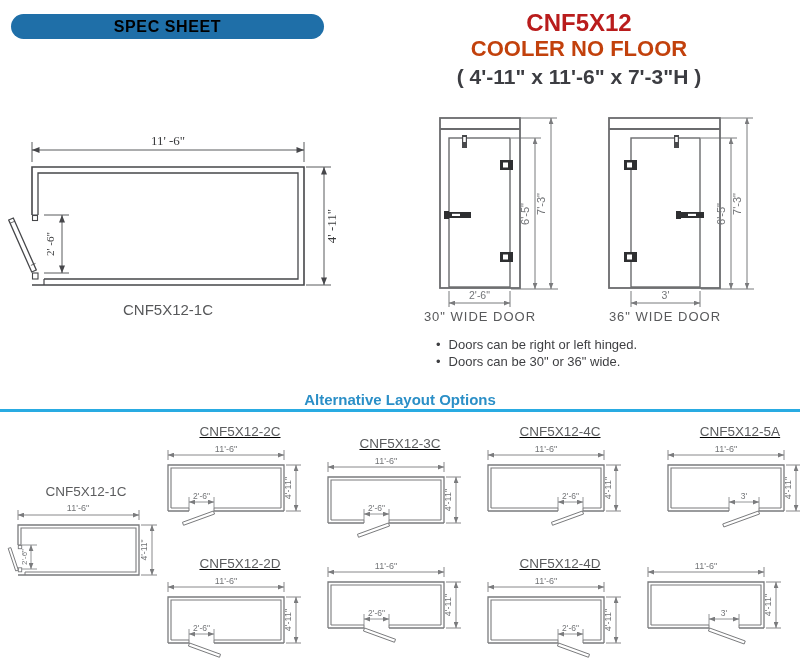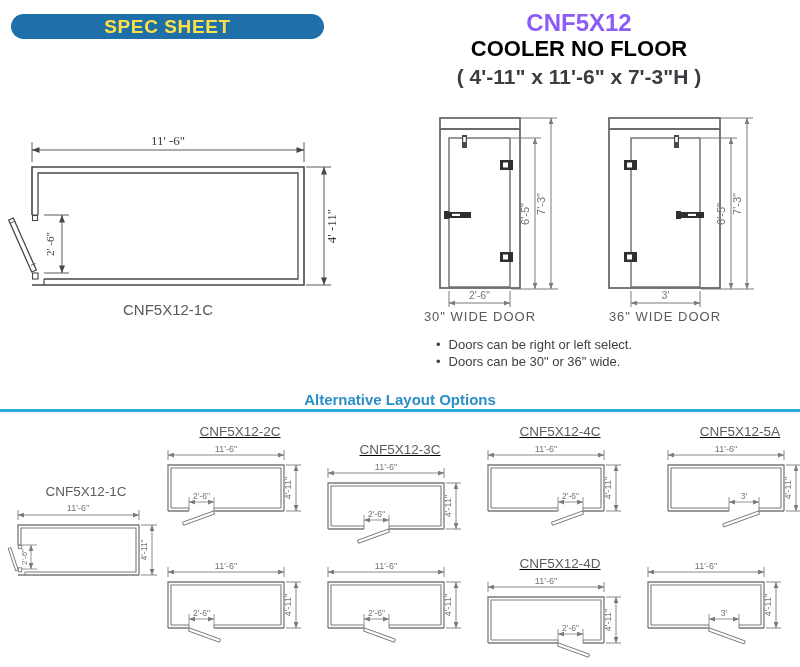--- a/index.html
+++ b/index.html
@@ -1,21 +1,21 @@
 <!DOCTYPE html>
 <html><head>
 <meta charset="utf-8">
 <style>
   html,body{margin:0;padding:0;background:#fff;}
   .page{position:relative;width:800px;height:667px;background:#fff;overflow:hidden;
         font-family:"Liberation Sans",sans-serif;}
   .abs{position:absolute;}
   
   .pill{position:absolute;left:11px;top:14px;width:313px;height:25px;border-radius:13px;
-        color:#fde047;font-weight:bold;font-size:19px;letter-spacing:.6px;
+        color:#000000;font-weight:bold;font-size:16px;letter-spacing:.6px;
         display:flex;align-items:center;justify-content:center;}
   .titleblock{position:absolute;left:398px;top:10px;width:362px;text-align:center;line-height:1.12;}
   .model{font-size:24px;font-weight:bold;}
   .prod{font-size:22px;font-weight:bold;}
   .hdims{font-size:21px;color:#3c3d42;margin-top:3px;font-weight:bold;}
   
   .notes{position:absolute;left:436px;top:336px;font-size:13px;color:#3e3f42;line-height:17px;}
   .note::before{content:"•";margin-right:8px;font-size:13px;color:#3e3f42;}
   
   .prompt{position:absolute;left:8px;top:391px;font-size:15px;font-weight:bold;color:#3c3d42;}
@@ -45,22 +45,22 @@
       </marker>
       <marker id="arG" viewBox="0 0 10 8" refX="10" refY="4" markerWidth="6.5" markerHeight="5" markerUnits="userSpaceOnUse" orient="auto-start-reverse">
         <path d="M0,0L10,4L0,8Z" fill="#7a7b7d"></path>
       </marker>
     </defs>
   </svg>
 
   <div class="pill" style="background:#1f6fa8" title="SPEC SHEET">SPEC SHEET</div>
 
   <div class="titleblock">
-    <div class="model" style="color:#8b5cf6">CNF5X12</div>
-    <div class="prod" style="color:#000000">COOLER NO FLOOR</div>
+    <div class="model" style="color:#b91c1c">CNF5X12</div>
+    <div class="prod" style="color:#c2410c">COOLER NO FLOOR</div>
     <div class="hdims">( 4'-11" x 11'-6" x 7'-3"H )</div>
   </div>
 
   <svg class="abs" style="left:0;top:112px" width="352" height="212" viewBox="0 0 352 212">
     <g stroke="#46474a" fill="none">
       <path d="M32,30V50M304,30V50" stroke-width="0.9"></path>
       <path d="M32,38H304" stroke-width="0.9" marker-start="url(#arD)" marker-end="url(#arD)"></path>
     </g>
     <text class="cad" x="168" y="33" text-anchor="middle" font-size="13" fill="#3a3b3d">11' -6"</text>
     <g stroke="#46474a" fill="none">
@@ -141,21 +141,21 @@
       <path d="M43,183V199M112,183V199" stroke-width="0.9"></path>
       <path d="M43,195H112" stroke-width="0.9" marker-start="url(#arG)" marker-end="url(#arG)"></path>
     </g>
     <text x="137" y="106" transform="rotate(-90 137 106)" text-anchor="middle" font-size="11" fill="#737578">6'-5"</text>
     <text x="153" y="96" transform="rotate(-90 153 96)" text-anchor="middle" font-size="11" fill="#737578">7'-3"</text>
     <text x="77.5" y="191" text-anchor="middle" font-size="10.5" fill="#737578">3'</text>
     <text class="cap" x="77" y="213" text-anchor="middle" font-size="13" fill="#58595b">36" WIDE DOOR</text>
   </svg>
 
   <div class="notes">
-    <div class="note"><span>Doors can be right or left select.</span></div>
+    <div class="note"><span>Doors can be right or left hinged.</span></div>
     <div class="note"><span>Doors can be 30" or 36" wide.</span></div>
   </div>
 
   <div class="altheading" style="color:#2b8fc7">Alternative Layout Options</div>
   <div class="rule" style="background:#29abe2"></div>
 
   <div class="sel-title">CNF5X12-1C</div>
   <svg class="abs" style="left:0;top:498px" width="172" height="100" viewBox="0 0 172 100">
     <g stroke="#7a7b7d" fill="none">
       <path d="M18,12V22M139,12V22" stroke-width="0.9"></path>
@@ -196,21 +196,21 @@
           <path d="M29,67V70M54,67V70" fill="none" stroke="#7a7b7d" stroke-width="1"></path>
           <path d="M126,24H141M126,70H141" fill="none" stroke="#7a7b7d" stroke-width="0.9"></path>
           <path d="M136,24V70" fill="none" stroke="#7a7b7d" stroke-width="0.9" marker-start="url(#arG)" marker-end="url(#arG)"></path>
           <text x="130.5" y="47" text-anchor="middle" font-size="9" fill="#737578" transform="rotate(-90 130.5 47)">4'-11"</text>
           <path d="M29,67V56M54,67V56" fill="none" stroke="#7a7b7d" stroke-width="0.8"></path>
           <path d="M29,61H54" fill="none" stroke="#7a7b7d" stroke-width="0.8" marker-start="url(#arG)" marker-end="url(#arG)"></path>
           <text x="41.5" y="57.5" text-anchor="middle" font-size="8.5" fill="#737578">2'-6"</text>
           <polygon points="53.45286677847956,69.99645577454181 54.54713322152044,73.00354422545819 23.536533571445318,84.28816691931732 22.44226712840443,81.28107846840095" fill="#fff" stroke="#7a7b7d" stroke-width="1"></polygon>
         </svg>
       </div>
-      <div class="cell" style="left: 160px; top: 18px;">
+      <div class="cell" style="left: 160px; top: 12px;">
         <div class="opt-title">CNF5X12-3C</div>
         <svg width="160" height="100" viewBox="0 0 160 100">
           <path d="M8,9V19M124,9V19" fill="none" stroke="#7a7b7d" stroke-width="0.9"></path>
           <path d="M8,14H124" fill="none" stroke="#7a7b7d" stroke-width="0.9" marker-start="url(#arG)" marker-end="url(#arG)"></path>
           <text x="66" y="10.5" text-anchor="middle" font-size="9" fill="#737578">11'-6"</text>
           <path d="M8,70V24H124V70" fill="none" stroke="#7a7b7d" stroke-width="1.3"></path>
           <path d="M11,67V27H121V67" fill="none" stroke="#7a7b7d" stroke-width="1.1"></path>
           <path d="M8,70H44M69,70H124" fill="none" stroke="#7a7b7d" stroke-width="1.3"></path>
           <path d="M11,67H44M69,67H121" fill="none" stroke="#7a7b7d" stroke-width="1.1"></path>
           <path d="M44,67V70M69,67V70" fill="none" stroke="#7a7b7d" stroke-width="1"></path>
@@ -257,20 +257,21 @@
           <path d="M126,24H141M126,70H141" fill="none" stroke="#7a7b7d" stroke-width="0.9"></path>
           <path d="M136,24V70" fill="none" stroke="#7a7b7d" stroke-width="0.9" marker-start="url(#arG)" marker-end="url(#arG)"></path>
           <text x="130.5" y="47" text-anchor="middle" font-size="9" fill="#737578" transform="rotate(-90 130.5 47)">4'-11"</text>
           <path d="M69,67V56M99,67V56" fill="none" stroke="#7a7b7d" stroke-width="0.8"></path>
           <path d="M69,61H99" fill="none" stroke="#7a7b7d" stroke-width="0.8" marker-start="url(#arG)" marker-end="url(#arG)"></path>
           <text x="84" y="57.5" text-anchor="middle" font-size="8.5" fill="#737578">3'</text>
           <polygon points="98.45286677847956,69.99645577454181 99.54713322152044,73.00354422545819 63.83795786688848,85.99795823656869 62.7436914238476,82.99086978565232" fill="#fff" stroke="#7a7b7d" stroke-width="1"></polygon>
         </svg>
       </div>
       <div class="cell" style="left: 0px; top: 132px;">
+        <div class="opt-title">CNF5X12-2D</div>
         <svg width="160" height="100" viewBox="0 0 160 100">
           <path d="M8,9V19M124,9V19" fill="none" stroke="#7a7b7d" stroke-width="0.9"></path>
           <path d="M8,14H124" fill="none" stroke="#7a7b7d" stroke-width="0.9" marker-start="url(#arG)" marker-end="url(#arG)"></path>
           <text x="66" y="10.5" text-anchor="middle" font-size="9" fill="#737578">11'-6"</text>
           <path d="M8,70V24H124V70" fill="none" stroke="#7a7b7d" stroke-width="1.3"></path>
           <path d="M11,67V27H121V67" fill="none" stroke="#7a7b7d" stroke-width="1.1"></path>
           <path d="M8,70H29M54,70H124" fill="none" stroke="#7a7b7d" stroke-width="1.3"></path>
           <path d="M11,67H29M54,67H121" fill="none" stroke="#7a7b7d" stroke-width="1.1"></path>
           <path d="M29,67V70M54,67V70" fill="none" stroke="#7a7b7d" stroke-width="1"></path>
           <path d="M126,24H141M126,70H141" fill="none" stroke="#7a7b7d" stroke-width="0.9"></path>

